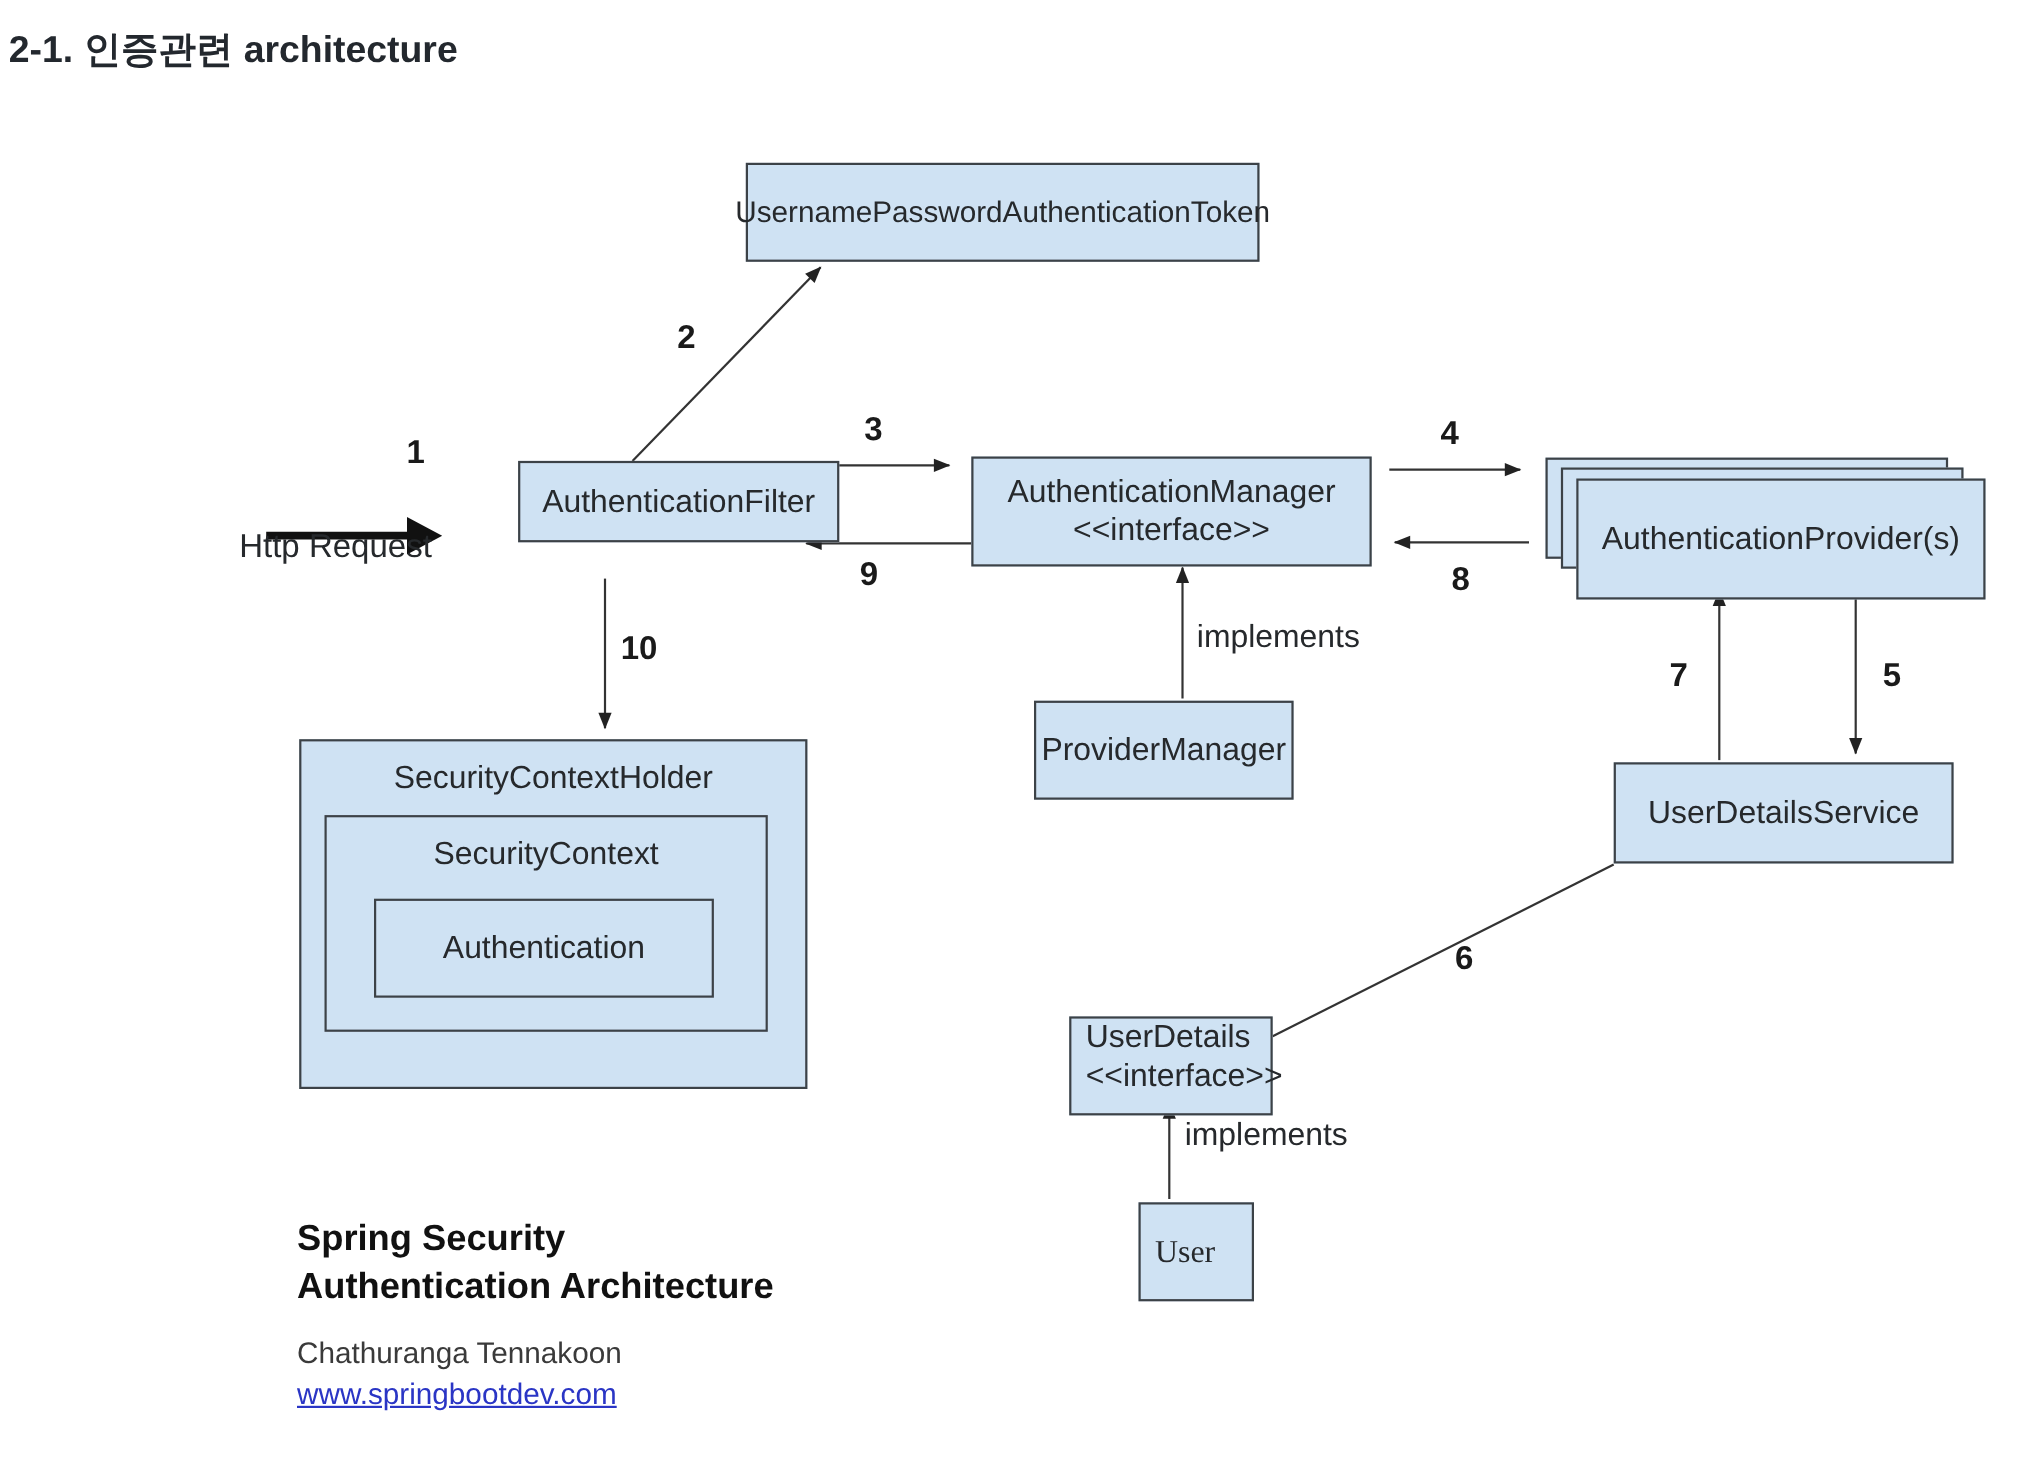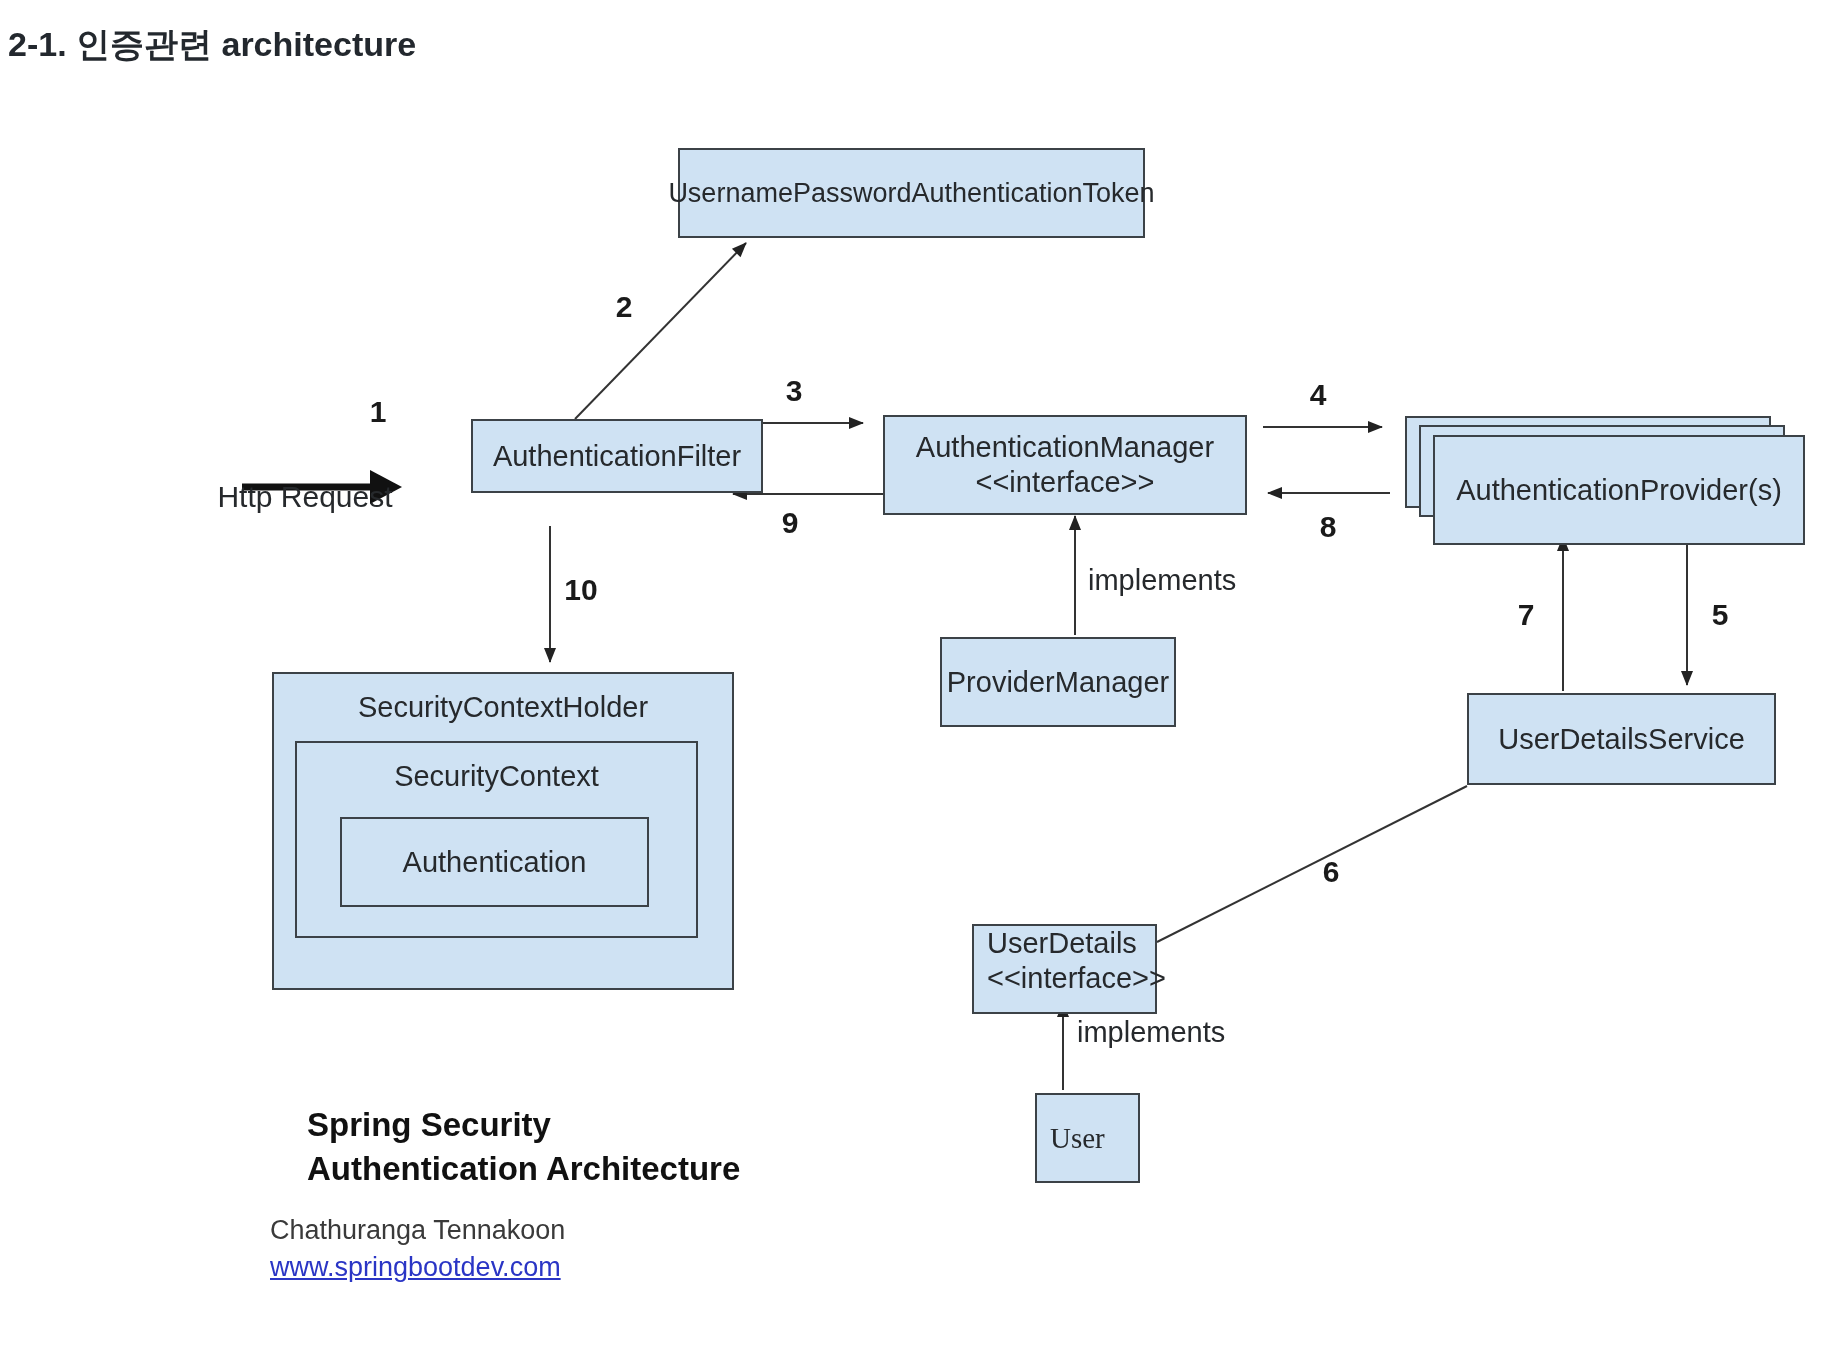--- a/index.html
+++ b/index.html
@@ -42,21 +42,21 @@
     position:absolute;z-index:3;
     font-size:29px;font-weight:normal;color:var(--text);
     transform:translate(0,-50%);white-space:nowrap;
   }
   .http-label{
     position:absolute;z-index:3;
     font-size:30px;color:var(--text);
     transform:translate(-50%,-50%);white-space:nowrap;
   }
   .footer{position:absolute;left:270px;top:1103px;z-index:3;}
-  .footer-title{font-size:33px;font-weight:bold;color:#111111;line-height:44px;margin-left:37px;}
+  .footer-title{font-size:33px;font-weight:bold;color:#111111;line-height:44px;}
   .footer-author{font-size:27px;color:var(--footer-text);margin-top:24px;}
   .footer-link{font-size:27px;color:var(--link);text-decoration:underline;display:inline-block;margin-top:6px;cursor:pointer;}
 </style>
 </head>
 <body>
 
 <div class="canvas">
 
   <div class="page-heading">2-1. 인증관련 architecture</div>
 

